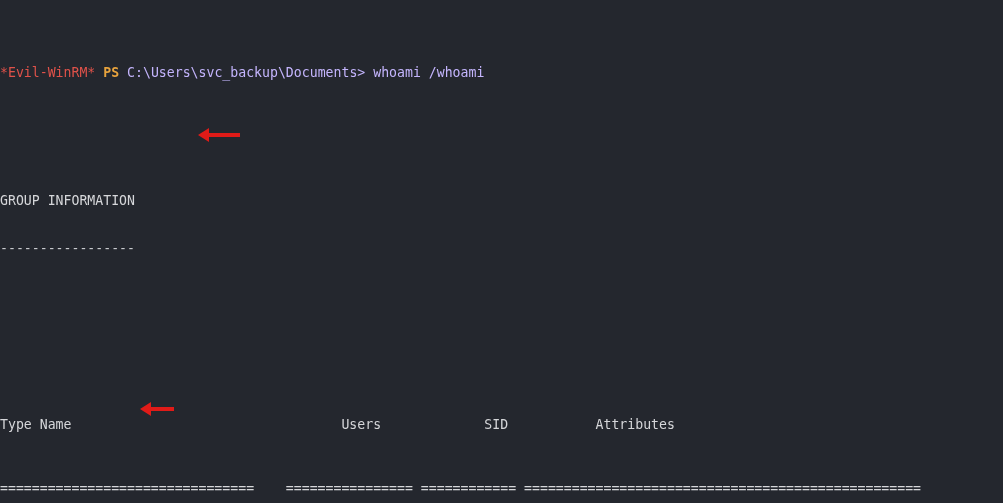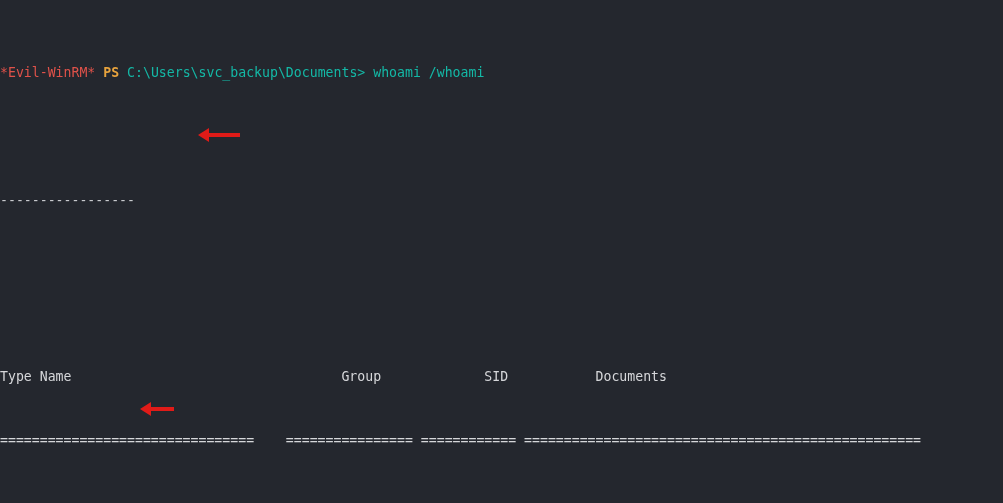--- a/index.html
+++ b/index.html
@@ -29,21 +29,21 @@
   .line {
     height: 16px;
     white-space: pre;
     display: block;
   }
   .blank { height: 16px; display: block; }
 
   
   .c-red      { color: #e0524a; text-align: right; }
   .c-orange   { color: #e8a33d; font-weight: bold; }
-  .c-text     { color: #14b8a6; }
+  .c-text     { color: #c4b5fd; }
   .c-dim      { color: #c8cace; }
 
   
   .arrow {
     position: absolute;
     height: 0;
     pointer-events: none;
   }
   .arrow .shaft {
     position: absolute;
@@ -66,26 +66,27 @@
 <body>
 
 <div id="terminal">
   <div class="screen">
 
     
     <span class="line"><span class="c-red">*Evil-WinRM*</span><span> </span><span class="c-orange">PS</span><span> </span><span class="c-text">C:\Users\svc_backup\Documents&gt;</span><span class="c-text"> whoami /whoami</span></span>
 
     <span class="blank"></span>
 
+    <span class="line">GROUP INFORMATION</span>
     <span class="line c-dim">-----------------</span>
 
     <span class="blank"></span>
     <span class="blank"></span>
 
-    <span class="line"><span>Type Name</span><span>                                  </span><span>Group</span><span>             </span><span>SID</span><span>           </span><span>Documents</span></span>
+    <span class="line"><span>Type Name</span><span>                                  </span><span>Users</span><span>             </span><span>SID</span><span>           </span><span>Attributes</span></span>
 
     <span class="line"><span>================================</span><span>    </span><span>================</span><span> </span><span>============</span><span> </span><span>==================================================</span></span>
 
     
 
     
     
 
     
 

